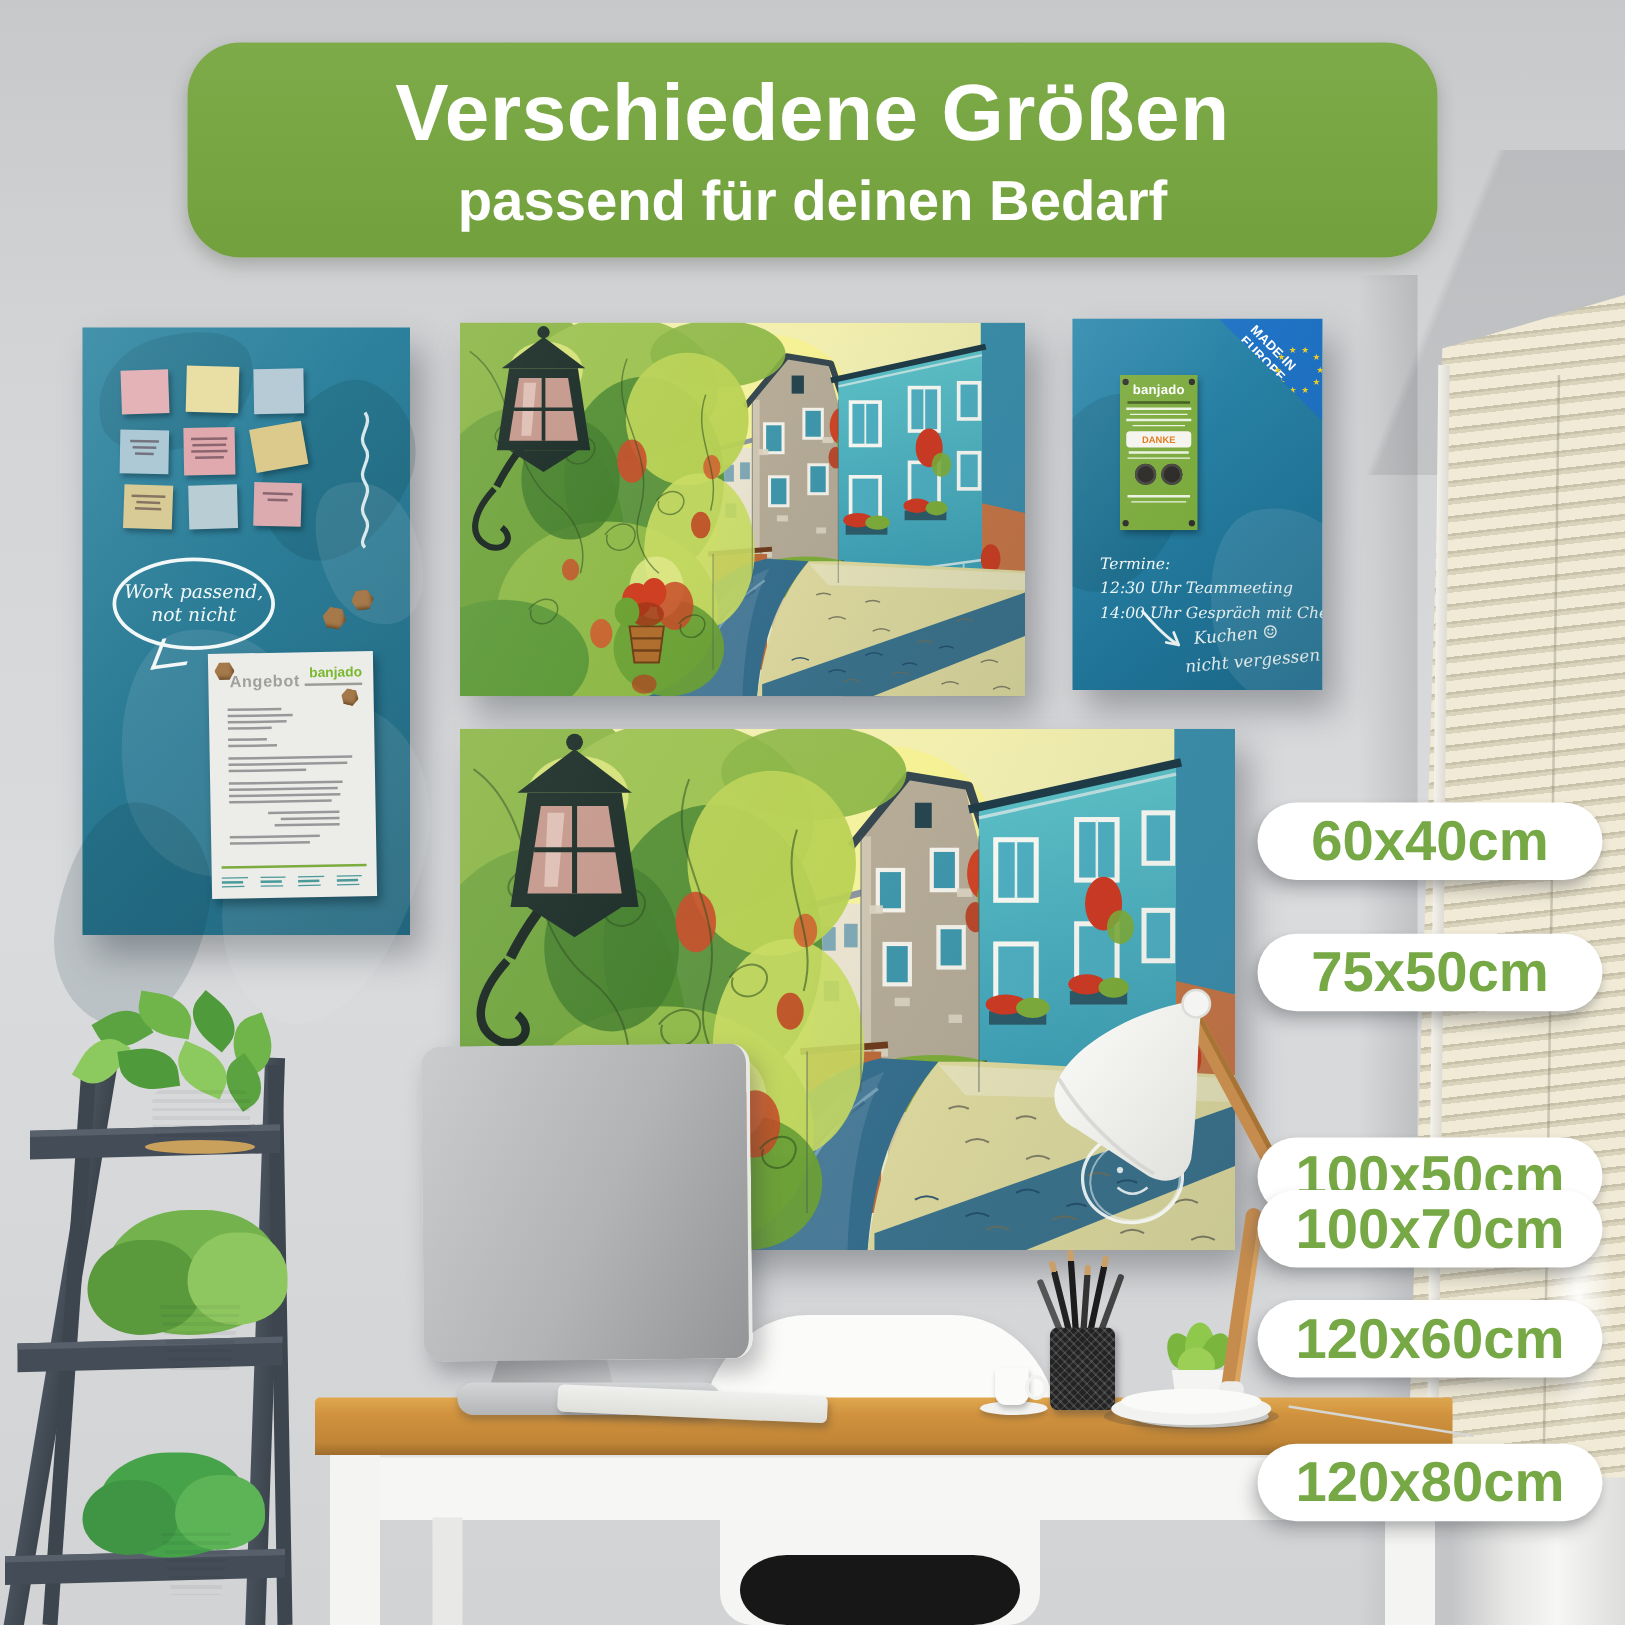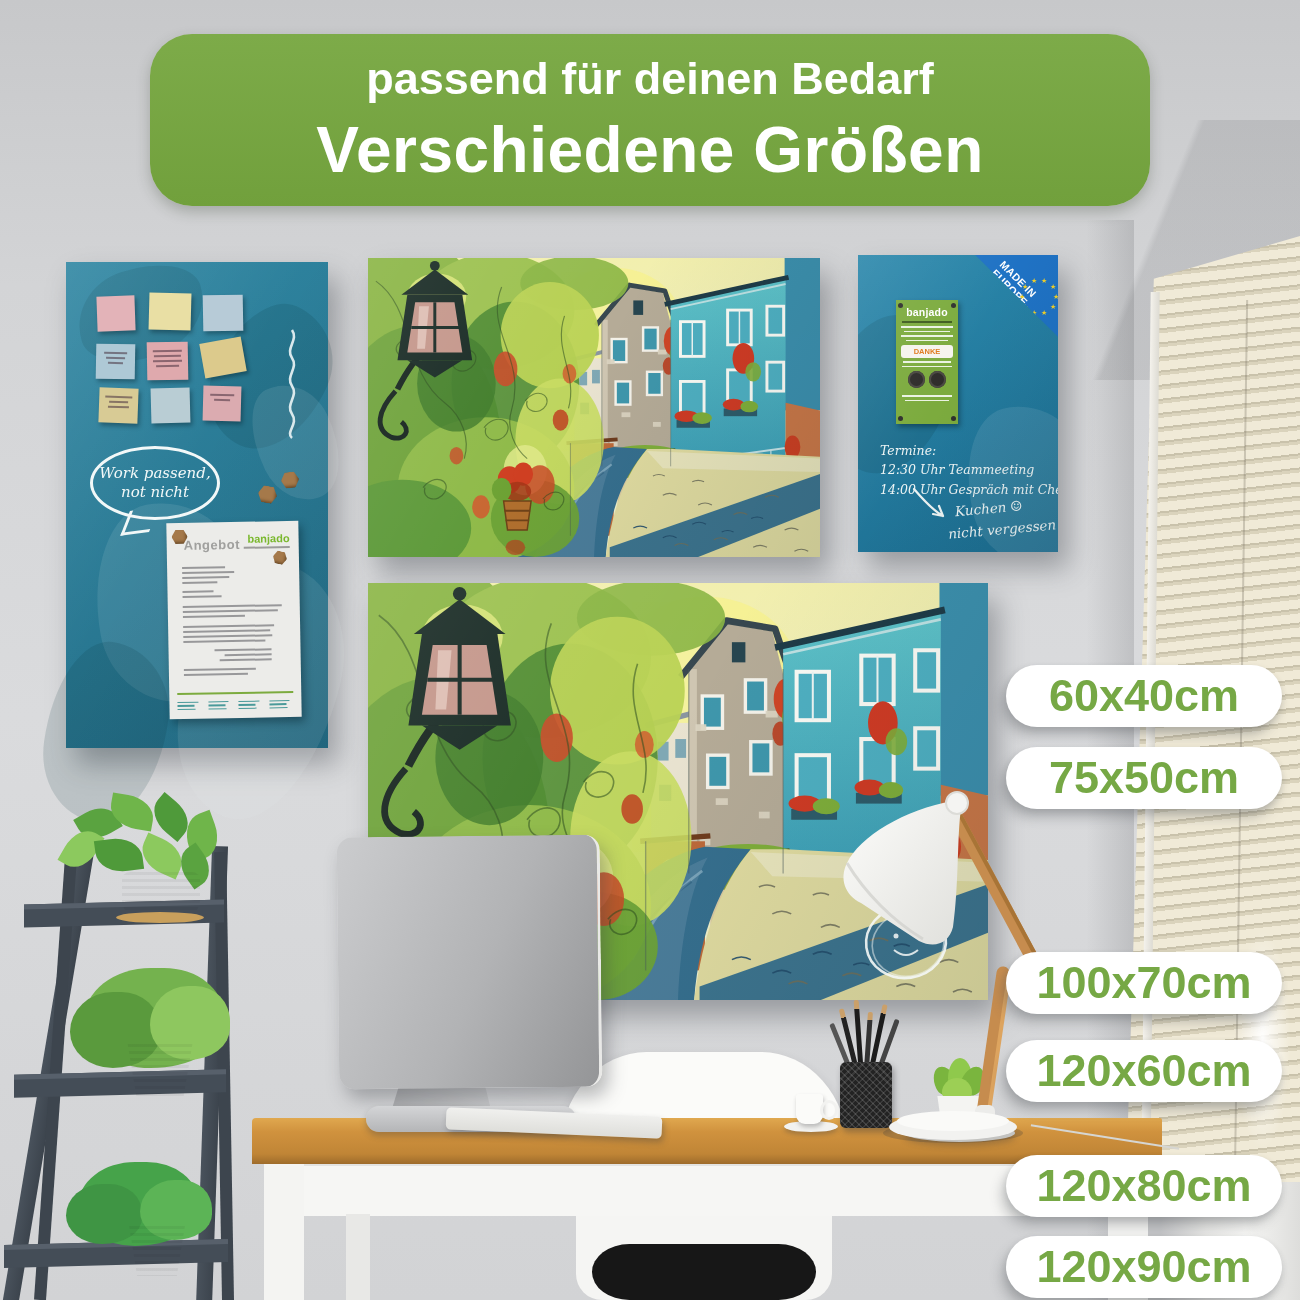--- a/index.html
+++ b/index.html
@@ -561,24 +561,24 @@
     <circle cx="204" cy="196" r="9" fill="#b07a3e" stroke="#8a5c28" stroke-width="2"></circle>
     <rect x="140" y="330" width="20" height="26" rx="6" fill="#ececea"></rect>
     <ellipse cx="118" cy="352" rx="64" ry="13" fill="#f2f2f0"></ellipse>
     <ellipse cx="118" cy="346" rx="56" ry="10" fill="#fafaf8"></ellipse>
     <path d="M118,26 C70,34 24,62 12,88 C4,104 10,120 26,128 L84,166 C100,174 114,168 118,152 C124,110 122,60 126,34 Z" fill="url(#lampGrad)"></path>
     <path d="M12,88 C30,118 58,146 88,164" stroke="#d2d2ce" stroke-width="3" fill="none" opacity=".8"></path>
     <circle cx="122" cy="28" r="11" fill="#f4f4f2" stroke="#dcdcd8" stroke-width="2"></circle>
   </svg>
 
   <div class="abs" id="banner">
+    <div id="banner-title">Verschiedene Größen</div>
     <div id="banner-sub">passend für deinen Bedarf</div>
-    <div id="banner-title">Verschiedene Größen</div>
-  </div>
-
-  <div class="pill" style="top:665px">60x40cm</div>
+  </div>
+
+  <div class="pill" style="top:642px">60x40cm</div>
   <div class="pill" style="top:747px">75x50cm</div>
+  <div class="pill" style="top:910px">100x50cm</div>
   <div class="pill" style="top:952px">100x70cm</div>
   <div class="pill" style="top:1040px">120x60cm</div>
   <div class="pill" style="top:1155px">120x80cm</div>
-  <div class="pill" style="top:1236px">120x90cm</div>
 
 </div>
 
 </body></html>

